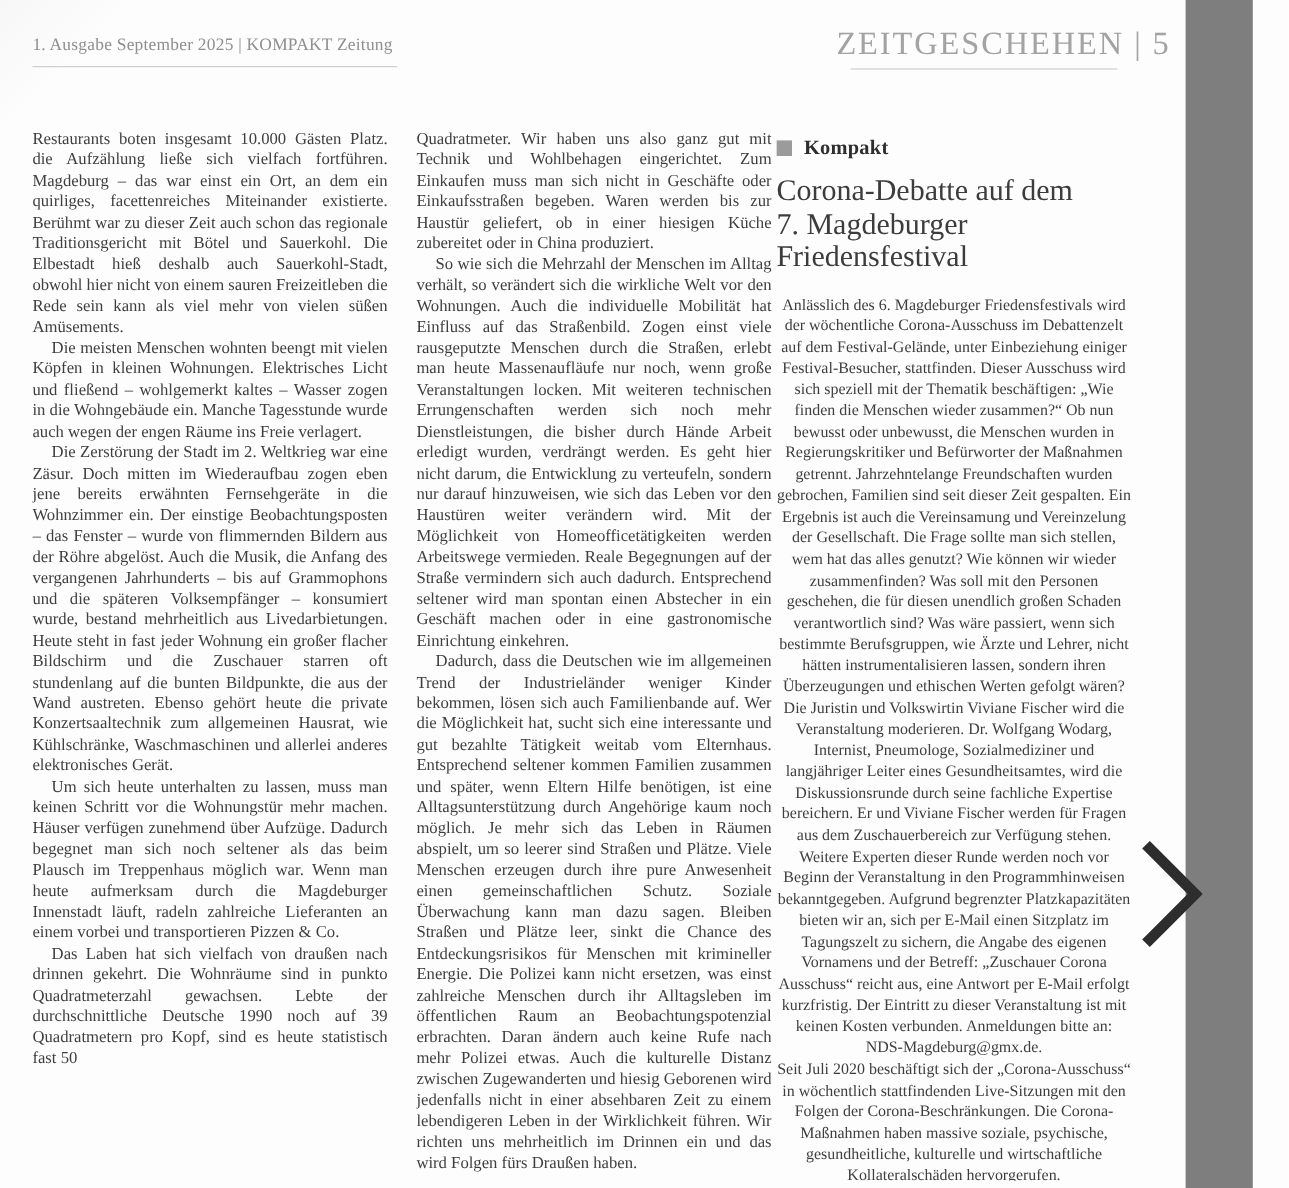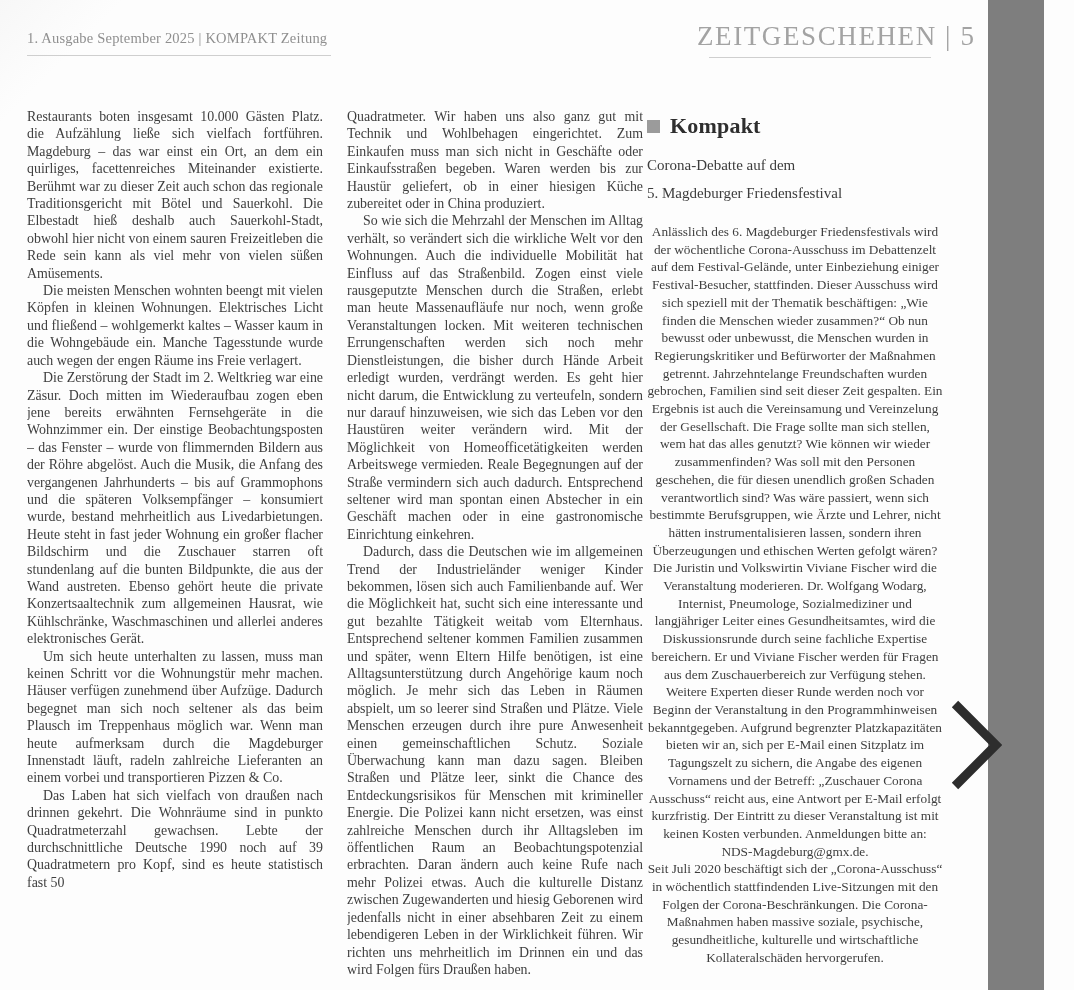--- a/index.html
+++ b/index.html
@@ -30,62 +30,62 @@
     hyphens:auto; -webkit-hyphens:auto;
   }
   .ind { text-indent:16px; }
   .subhead {
     margin:21px 0 11px 0; font-size:21.5px; font-weight:400;
     color:#3a3a3a; letter-spacing:.1px;
   }
   
   .kicker { display:flex; align-items:center; gap:10px; margin-top:5px; }
   .kicker-square { width:13px; height:13px; background:#9b9b9b; flex:0 0 auto; }
-  .kicker-label { font-size:22px; font-weight:700; color:#2e2e2e; letter-spacing:.2px; }
+  .kicker-label { font-size:17px; font-weight:700; color:#2e2e2e; letter-spacing:.2px; }
   .headline { margin:13px 0 0 0; font-weight:400; }
-  .headline .hl { display:block; font-size:15px; line-height:27.5px; color:#3c3c3c; }
+  .headline .hl { display:block; font-size:25px; line-height:27.5px; color:#3c3c3c; }
   .body3 { margin-top:16px; }
   .col3 p { text-align:center; font-size:13.3px; line-height:17.7px; }
   
   .edge-bar { position:absolute; left:988px; top:0; width:56px; height:990px; background:#7e7e7e; }
   .next-arrow { position:absolute; left:950px; top:699px; width:52px; height:92px; cursor:pointer; }
   .next-arrow path { fill:none; stroke:#2d2d2d; stroke-width:9; }
 </style>
 </head>
 <body>
 
 <div class="page">
 
   <div class="edition-line">1. Ausgabe September 2025 | KOMPAKT Zeitung</div>
   <div class="edition-rule"></div>
   <div class="section-title">ZEITGESCHEHEN | 5</div>
   <div class="section-rule"></div>
 
   <section class="col col1" lang="de">
     <p>Restaurants boten insgesamt 10.000 Gästen Platz. die Aufzählung ließe sich vielfach fortführen. Magdeburg – das war einst ein Ort, an dem ein quirliges, facettenreiches Miteinander existierte. Berühmt war zu dieser Zeit auch schon das regionale Traditionsgericht mit Bötel und Sauerkohl. Die Elbestadt hieß deshalb auch Sauerkohl-Stadt, obwohl hier nicht von einem sauren Freizeitleben die Rede sein kann als viel mehr von vielen süßen Amüsements.</p>
-    <p class="ind">Die meisten Menschen wohnten beengt mit vielen Köpfen in kleinen Wohnungen. Elektrisches Licht und fließend – wohlgemerkt kaltes – Wasser kaum in die Wohngebäude ein. Manche Tagesstunde wurde auch wegen der engen Räume ins Freie verlagert.</p>
+    <p class="ind">Die meisten Menschen wohnten beengt mit vielen Köpfen in kleinen Wohnungen. Elektrisches Licht und fließend – wohlgemerkt kaltes – Wasser zogen in die Wohngebäude ein. Manche Tagesstunde wurde auch wegen der engen Räume ins Freie verlagert.</p>
     <p class="ind">Die Zerstörung der Stadt im 2. Weltkrieg war eine Zäsur. Doch mitten im Wiederaufbau zogen eben jene bereits erwähnten Fernsehgeräte in die Wohnzimmer ein. Der einstige Beobachtungsposten – das Fenster – wurde von flimmernden Bildern aus der Röhre abgelöst. Auch die Musik, die Anfang des vergangenen Jahrhunderts – bis auf Grammophons und die späteren Volksempfänger – konsumiert wurde, bestand mehrheitlich aus Livedarbietungen. Heute steht in fast jeder Wohnung ein großer flacher Bildschirm und die Zuschauer starren oft stundenlang auf die bunten Bildpunkte, die aus der Wand austreten. Ebenso gehört heute die private Konzertsaaltechnik zum allgemeinen Hausrat, wie Kühlschränke, Waschmaschinen und allerlei anderes elektronisches Gerät.</p>
     <p class="ind">Um sich heute unterhalten zu lassen, muss man keinen Schritt vor die Wohnungstür mehr machen. Häuser verfügen zunehmend über Aufzüge. Dadurch begegnet man sich noch seltener als das beim Plausch im Treppenhaus möglich war. Wenn man heute aufmerksam durch die Magdeburger Innenstadt läuft, radeln zahlreiche Lieferanten an einem vorbei und transportieren Pizzen &amp; Co.</p>
     <p class="ind">Das Laben hat sich vielfach von draußen nach drinnen gekehrt. Die Wohnräume sind in punkto Quadratmeterzahl gewachsen. Lebte der durchschnittliche Deutsche 1990 noch auf 39 Quadratmetern pro Kopf, sind es heute statistisch fast 50</p>
   </section>
 
   <section class="col col2" lang="de">
     <p>Quadratmeter. Wir haben uns also ganz gut mit Technik und Wohlbehagen eingerichtet. Zum Einkaufen muss man sich nicht in Geschäfte oder Einkaufsstraßen begeben. Waren werden bis zur Haustür geliefert, ob in einer hiesigen Küche zubereitet oder in China produziert.</p>
     <p class="ind">So wie sich die Mehrzahl der Menschen im Alltag verhält, so verändert sich die wirkliche Welt vor den Wohnungen. Auch die individuelle Mobilität hat Einfluss auf das Straßenbild. Zogen einst viele rausgeputzte Menschen durch die Straßen, erlebt man heute Massenaufläufe nur noch, wenn große Veranstaltungen locken. Mit weiteren technischen Errungenschaften werden sich noch mehr Dienstleistungen, die bisher durch Hände Arbeit erledigt wurden, verdrängt werden. Es geht hier nicht darum, die Entwicklung zu verteufeln, sondern nur darauf hinzuweisen, wie sich das Leben vor den Haustüren weiter verändern wird. Mit der Möglichkeit von Homeofficetätigkeiten werden Arbeitswege vermieden. Reale Begegnungen auf der Straße vermindern sich auch dadurch. Entsprechend seltener wird man spontan einen Abstecher in ein Geschäft machen oder in eine gastronomische Einrichtung einkehren.</p>
     <p class="ind">Dadurch, dass die Deutschen wie im allgemeinen Trend der Industrieländer weniger Kinder bekommen, lösen sich auch Familienbande auf. Wer die Möglichkeit hat, sucht sich eine interessante und gut bezahlte Tätigkeit weitab vom Elternhaus. Entsprechend seltener kommen Familien zusammen und später, wenn Eltern Hilfe benötigen, ist eine Alltagsunterstützung durch Angehörige kaum noch möglich. Je mehr sich das Leben in Räumen abspielt, um so leerer sind Straßen und Plätze. Viele Menschen erzeugen durch ihre pure Anwesenheit einen gemeinschaftlichen Schutz. Soziale Überwachung kann man dazu sagen. Bleiben Straßen und Plätze leer, sinkt die Chance des Entdeckungsrisikos für Menschen mit krimineller Energie. Die Polizei kann nicht ersetzen, was einst zahlreiche Menschen durch ihr Alltagsleben im öffentlichen Raum an Beobachtungspotenzial erbrachten. Daran ändern auch keine Rufe nach mehr Polizei etwas. Auch die kulturelle Distanz zwischen Zugewanderten und hiesig Geborenen wird jedenfalls nicht in einer absehbaren Zeit zu einem lebendigeren Leben in der Wirklichkeit führen. Wir richten uns mehrheitlich im Drinnen ein und das wird Folgen fürs Draußen haben.</p>
   </section>
 
   <section class="col col3" lang="de">
     <div class="kicker">
       <span class="kicker-square"></span>
       <span class="kicker-label">Kompakt</span>
     </div>
     <h1 class="headline">
       <span class="hl">Corona-Debatte auf dem</span>
-      <span class="hl">5. Magdeburger Friedensfestival</span>
+      <span class="hl">7. Magdeburger Friedensfestival</span>
     </h1>
     <div class="body3">
       <p>Anlässlich des 6. Magdeburger Friedensfestivals wird der wöchentliche Corona-Ausschuss im Debattenzelt auf dem Festival-Gelände, unter Einbeziehung einiger Festival-Besucher, stattfinden. Dieser Ausschuss wird sich speziell mit der Thematik beschäftigen: „Wie finden die Menschen wieder zusammen?“ Ob nun bewusst oder unbewusst, die Menschen wurden in Regierungskritiker und Befürworter der Maßnahmen getrennt. Jahrzehntelange Freundschaften wurden gebrochen, Familien sind seit dieser Zeit gespalten. Ein Ergebnis ist auch die Vereinsamung und Vereinzelung der Gesellschaft. Die Frage sollte man sich stellen, wem hat das alles genutzt? Wie können wir wieder zusammenfinden? Was soll mit den Personen geschehen, die für diesen unendlich großen Schaden verantwortlich sind? Was wäre passiert, wenn sich bestimmte Berufsgruppen, wie Ärzte und Lehrer, nicht hätten instrumentalisieren lassen, sondern ihren Überzeugungen und ethischen Werten gefolgt wären?</p>
       <p>Die Juristin und Volkswirtin Viviane Fischer wird die Veranstaltung moderieren. Dr. Wolfgang Wodarg, Internist, Pneumologe, Sozialmediziner und langjähriger Leiter eines Gesundheitsamtes, wird die Diskussionsrunde durch seine fachliche Expertise bereichern. Er und Viviane Fischer werden für Fragen aus dem Zuschauerbereich zur Verfügung stehen. Weitere Experten dieser Runde werden noch vor Beginn der Veranstaltung in den Programmhinweisen bekanntgegeben. Aufgrund begrenzter Platzkapazitäten bieten wir an, sich per E-Mail einen Sitzplatz im Tagungszelt zu sichern, die Angabe des eigenen Vornamens und der Betreff: „Zuschauer Corona Ausschuss“ reicht aus, eine Antwort per E-Mail erfolgt kurzfristig. Der Eintritt zu dieser Veranstaltung ist mit keinen Kosten verbunden. Anmeldungen bitte an: NDS-Magdeburg@gmx.de.</p>
       <p><span>Seit Juli 2020 beschäftigt sich der „Corona-Ausschuss“ in wöchentlich stattfindenden Live-Sitzungen mit den Folgen der Corona-Beschränkungen. Die Corona-Maßnahmen haben massive soziale, psychische, gesundheitliche, kulturelle und wirtschaftliche Kollateralschäden hervorgerufen.</span> </p>
     </div>
   </section>
 
   <div class="edge-bar"></div>
   <svg class="next-arrow" viewBox="0 0 52 92" role="button" aria-label="next page">

